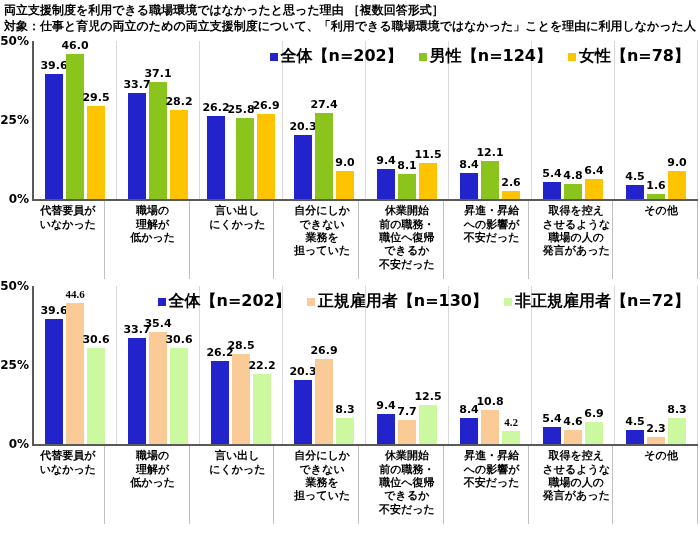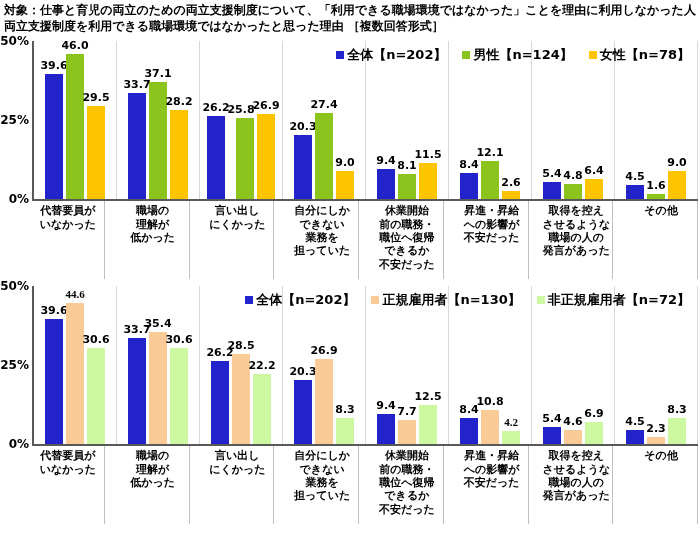--- a/index.html
+++ b/index.html
@@ -37,31 +37,31 @@
   .xlabels { display: flex; gap: 12px; }
   .xlabel {
     flex: 1; min-width: 0; text-align: center;
     font-size: 11px; font-weight: bold; line-height: 1.22;
     padding-top: 3px; height: 75px;
     border-right: 1px solid #c0c0c0;
   }
   .legend {
     position: absolute; top: 5px; right: 8px;
     display: flex; gap: 16px;
-    font-size: 13px; font-weight: bold; white-space: nowrap;
+    font-size: 16px; font-weight: bold; white-space: nowrap;
   }
   .legend-item { display: flex; align-items: center; }
   .swatch { width: 8px; height: 8px; flex: none; margin-right: 3px; display: inline-block; }
 </style>
 </head>
 <body>
 
 <div class="titles">
+  <div class="title-line">両立支援制度を利用できる職場環境ではなかったと思った理由 ［複数回答形式］</div>
   <div class="title-line">対象：仕事と育児の両立のための両立支援制度について、「利用できる職場環境ではなかった」ことを理由に利用しなかった人</div>
-  <div class="title-line">両立支援制度を利用できる職場環境ではなかったと思った理由 ［複数回答形式］</div>
 </div>
 
 <div class="chart">
   <div class="yaxis">
       <div class="ytick" style="top: 0%;">50%</div>
       <div class="ytick" style="top: 50%;">25%</div>
       <div class="ytick" style="top: 100%;">0%</div>
     </div>
   <div class="main">
     <div class="plot">

